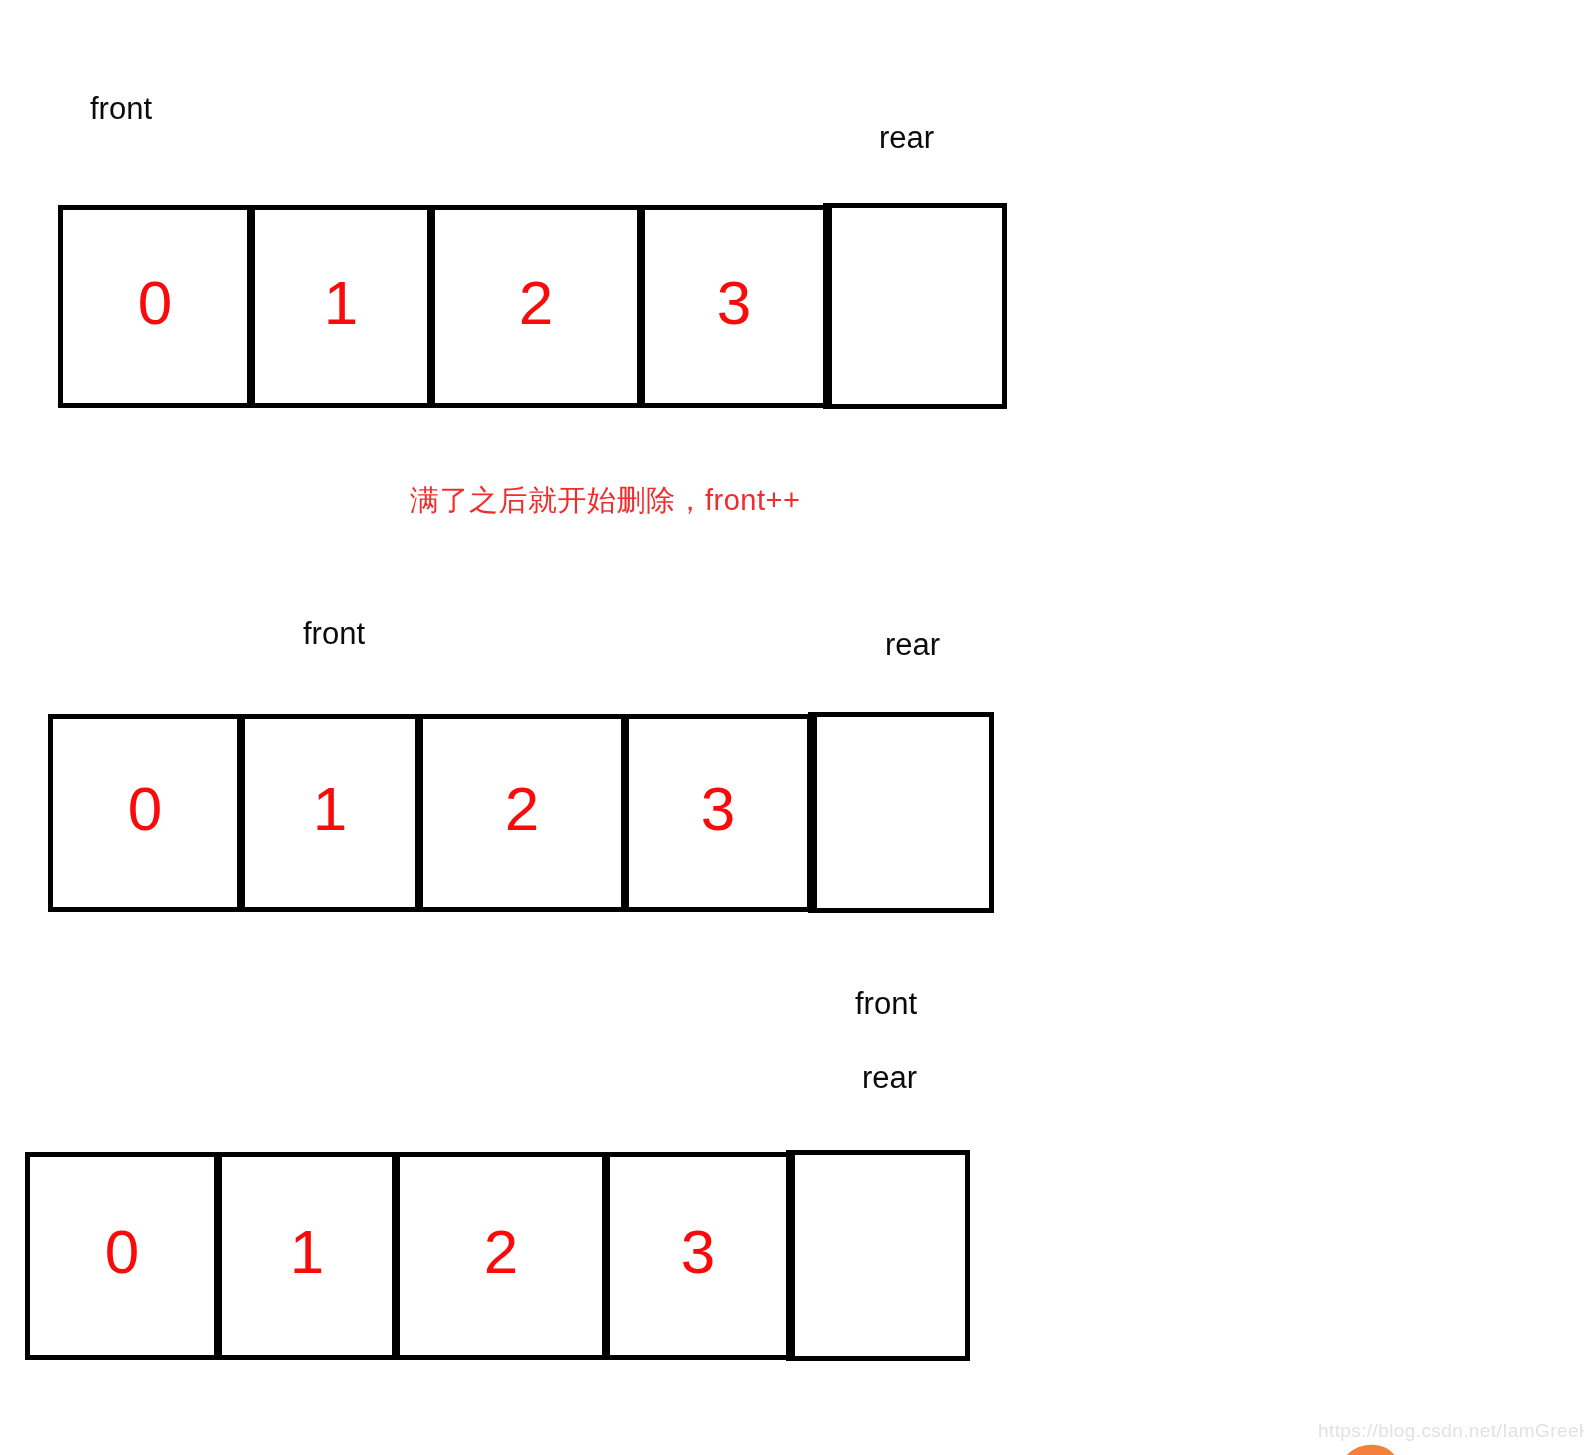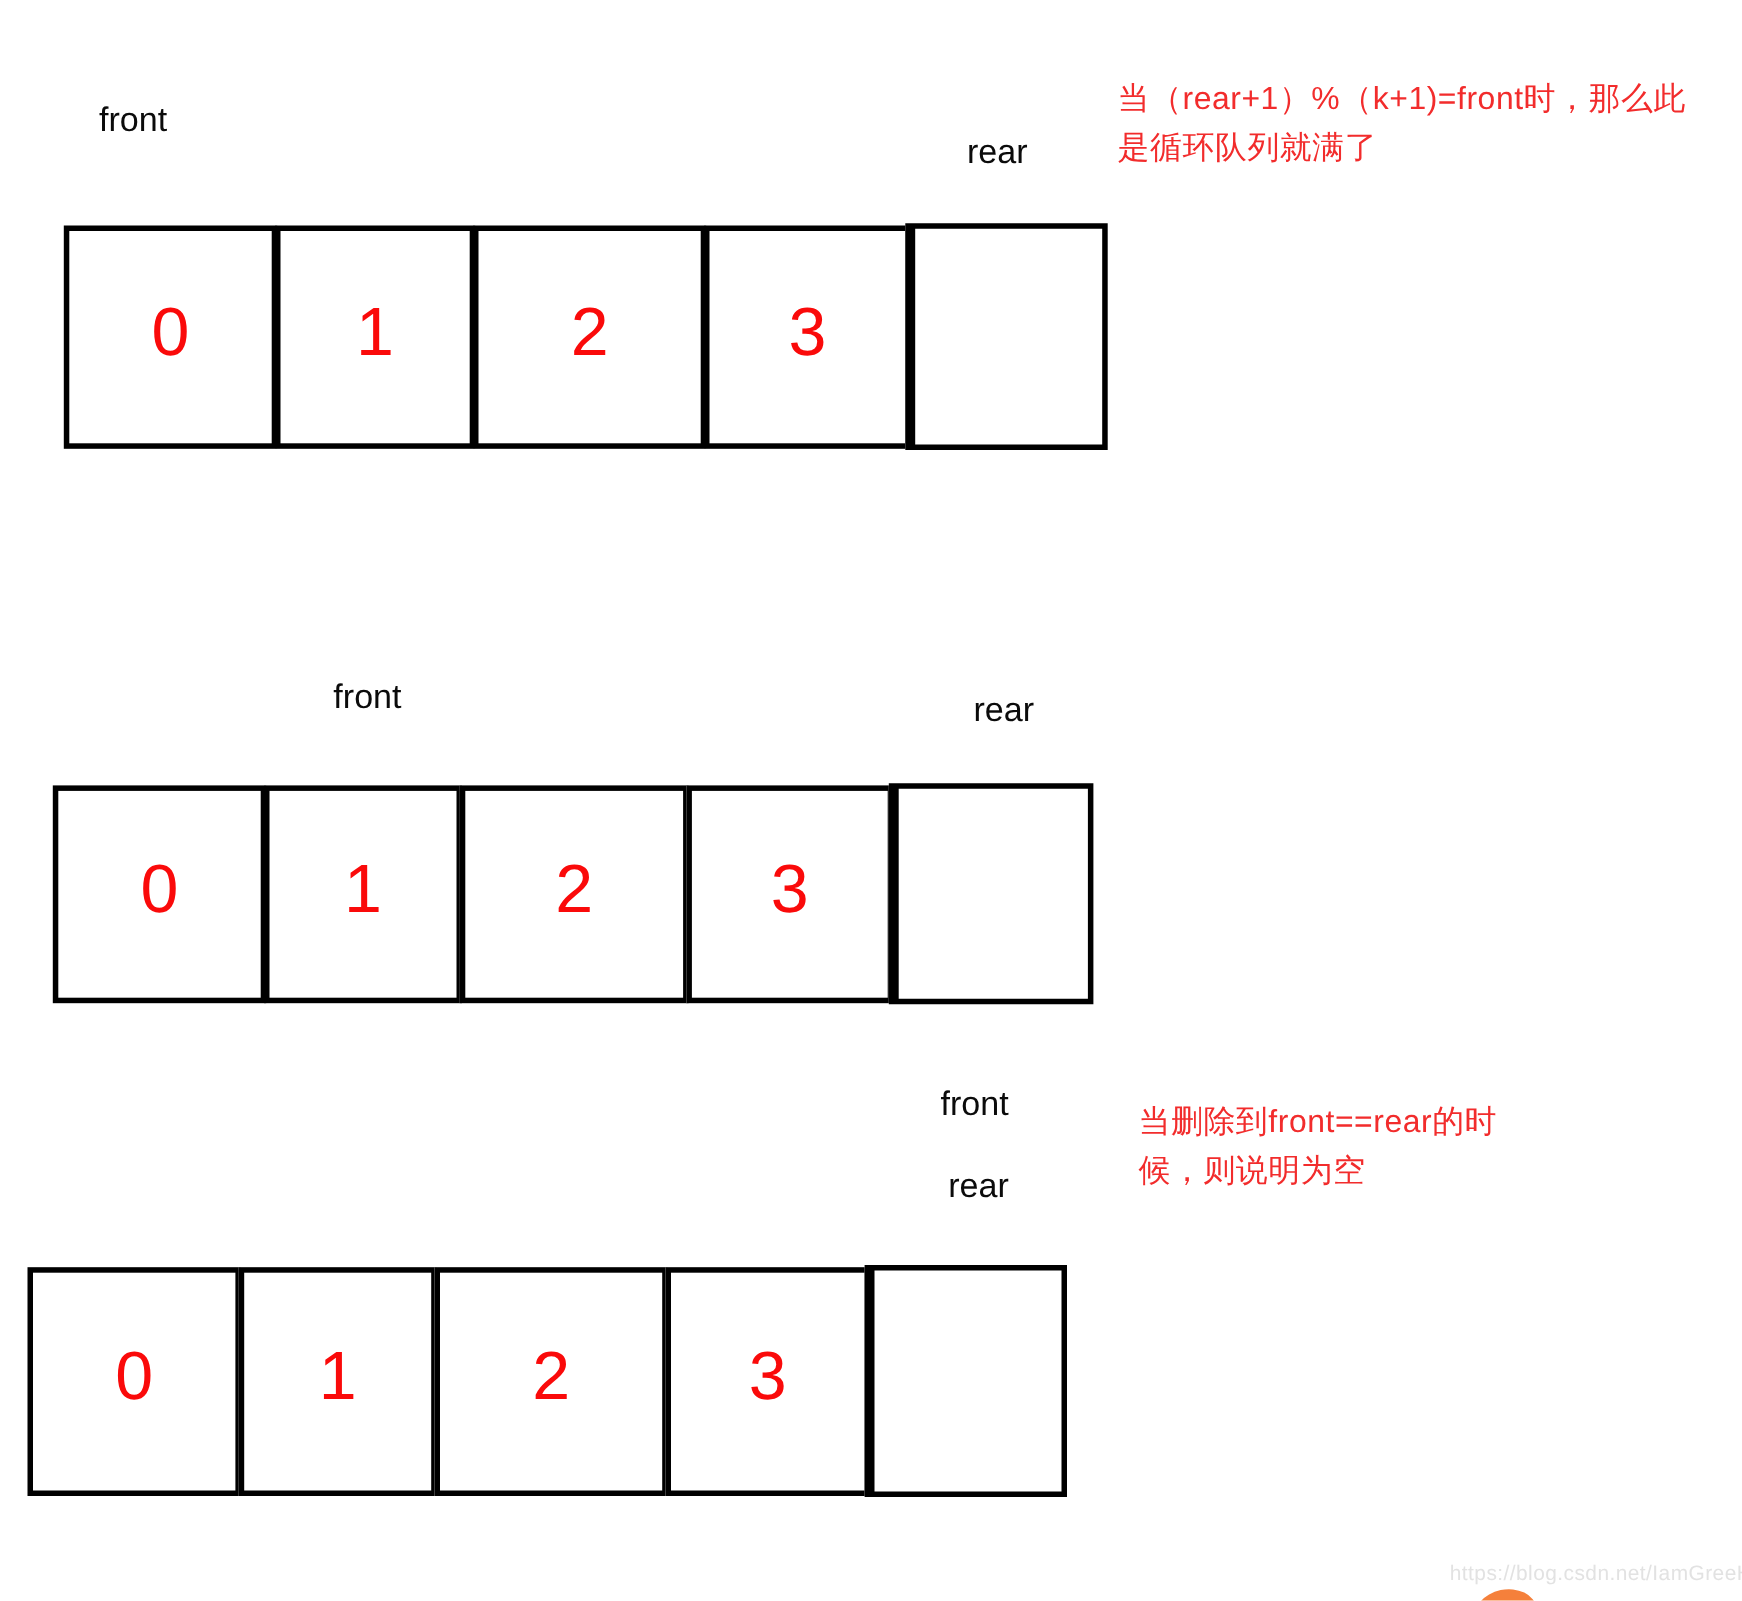--- a/index.html
+++ b/index.html
@@ -117,23 +117,22 @@
       <span class="val">2</span>
     </div>
     <div class="cell" style="left:640px; top:205px; width:188px; height:203px;">
       <span class="val">3</span>
     </div>
     <div class="cell thickleft" style="left:823px; top:203px; width:184px; height:206px;">
       <span class="val"></span>
     </div>
   </div>
 
-  <div class="annot" style="left:1016px; top:68px; width:560px;">当（rear+1）%（k+1)=front时，那么此
-是循环队列就满了</div>
 
+  <div class="annot single" style="left:410px; top:483px;">满了之后就开始删除，front++</div>
 
   <div class="ptr-label" style="left:303px; top:618px;">front</div>
   <div class="ptr-label" style="left:885px; top:629px;">rear</div>
 
   <div class="queue-row">
     <div class="cell" style="left:48px;  top:714px; width:194px; height:198px;">
       <span class="val">0</span>
     </div>
     <div class="cell" style="left:240px; top:714px; width:180px; height:198px;">
       <span class="val">1</span>
@@ -145,22 +144,20 @@
       <span class="val">3</span>
     </div>
     <div class="cell thickleft" style="left:808px; top:712px; width:186px; height:201px;">
       <span class="val"></span>
     </div>
   </div>
 
   <div class="ptr-label" style="left:855px; top:988px;">front</div>
   <div class="ptr-label" style="left:862px; top:1062px;">rear</div>
 
-  <div class="annot" style="left:1035px; top:998px; width:400px;">当删除到front==rear的时
-候，则说明为空</div>
 
   <div class="queue-row">
     <div class="cell" style="left:25px;  top:1152px; width:194px; height:208px;">
       <span class="val">0</span>
     </div>
     <div class="cell" style="left:217px; top:1152px; width:180px; height:208px;">
       <span class="val">1</span>
     </div>
     <div class="cell" style="left:395px; top:1152px; width:212px; height:208px;">
       <span class="val">2</span>

